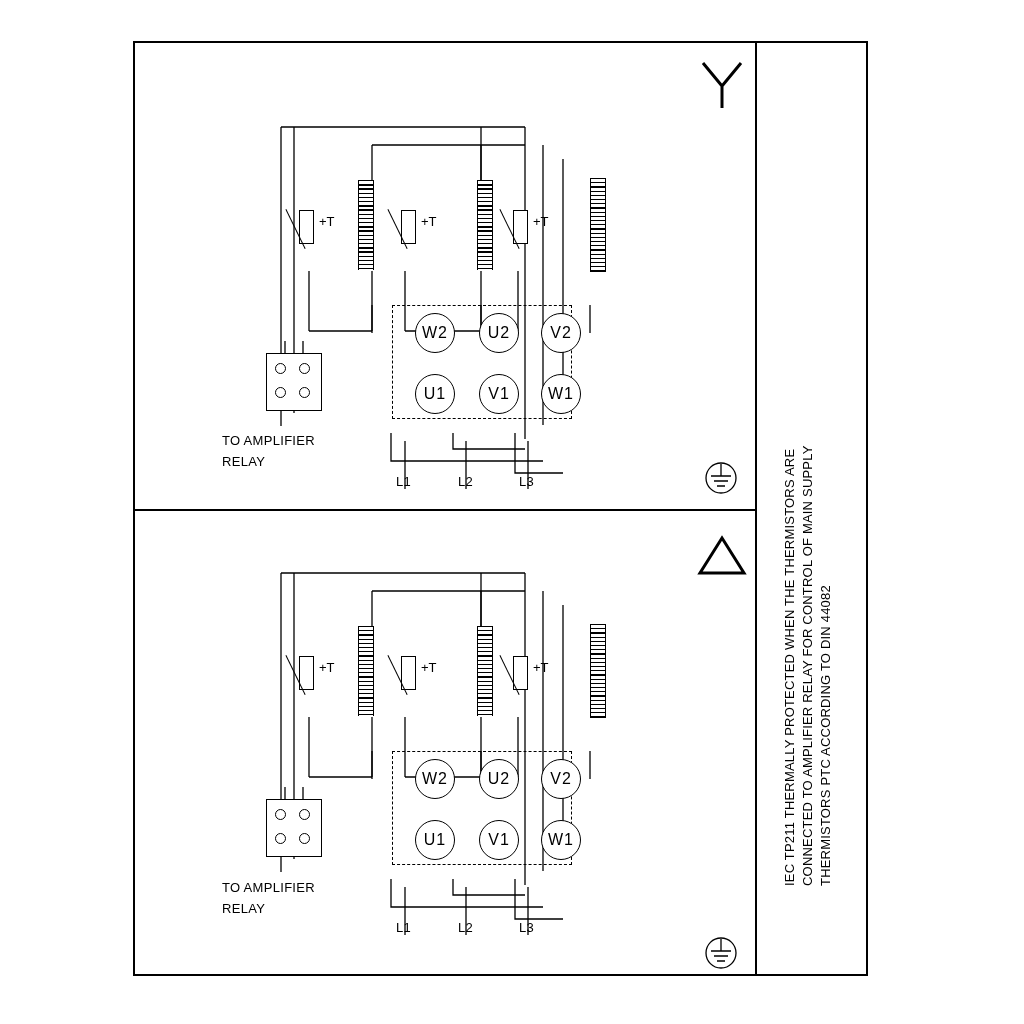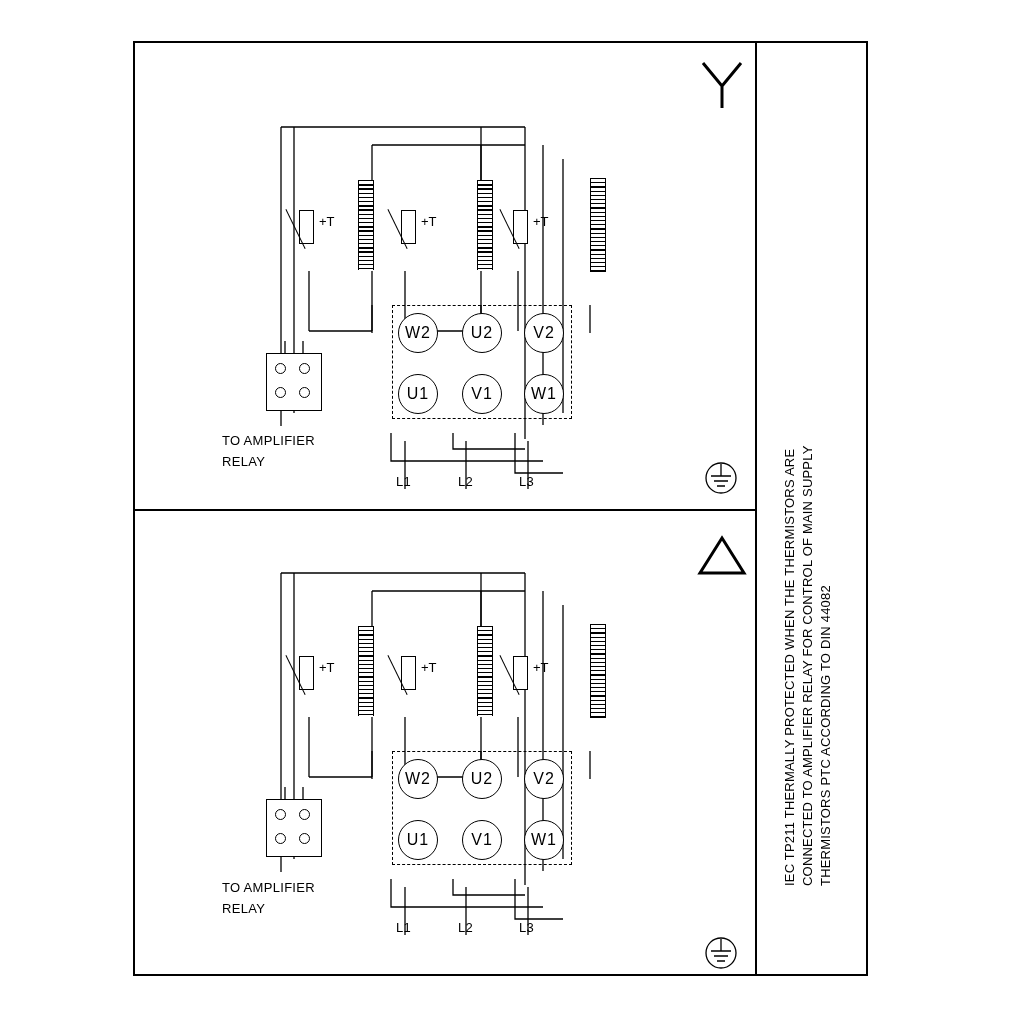--- a/index.html
+++ b/index.html
@@ -45,20 +45,21 @@
     height: 40px;
     border: 1.4px solid #000;
     border-radius: 50%;
     box-sizing: border-box;
     font-size: 16px;
     display: flex;
     align-items: center;
     justify-content: center;
     background: #fff;
     letter-spacing: 1px;
+    margin-left: 17px;
   }
   .dashbox {
     position: absolute;
     border: 1.3px dashed #000;
     box-sizing: border-box;
   }
   .coil {
     position: absolute;
     width: 16px;
     box-sizing: border-box;

